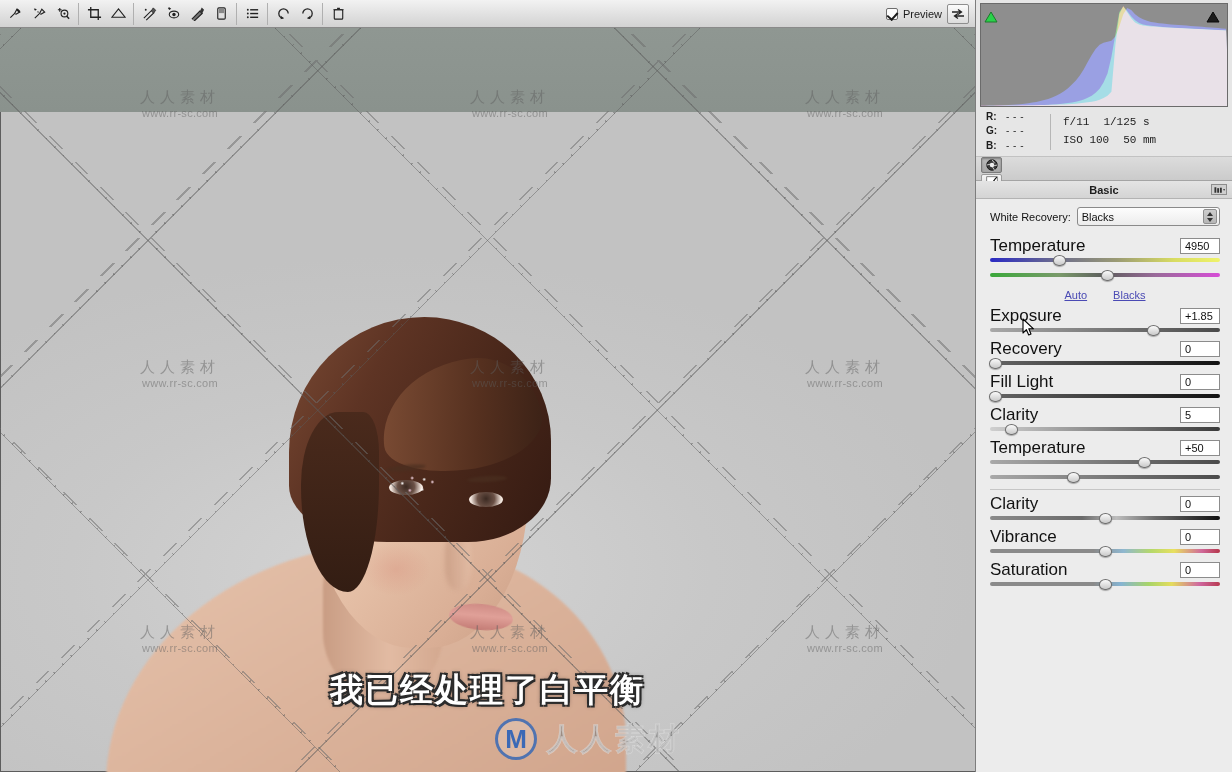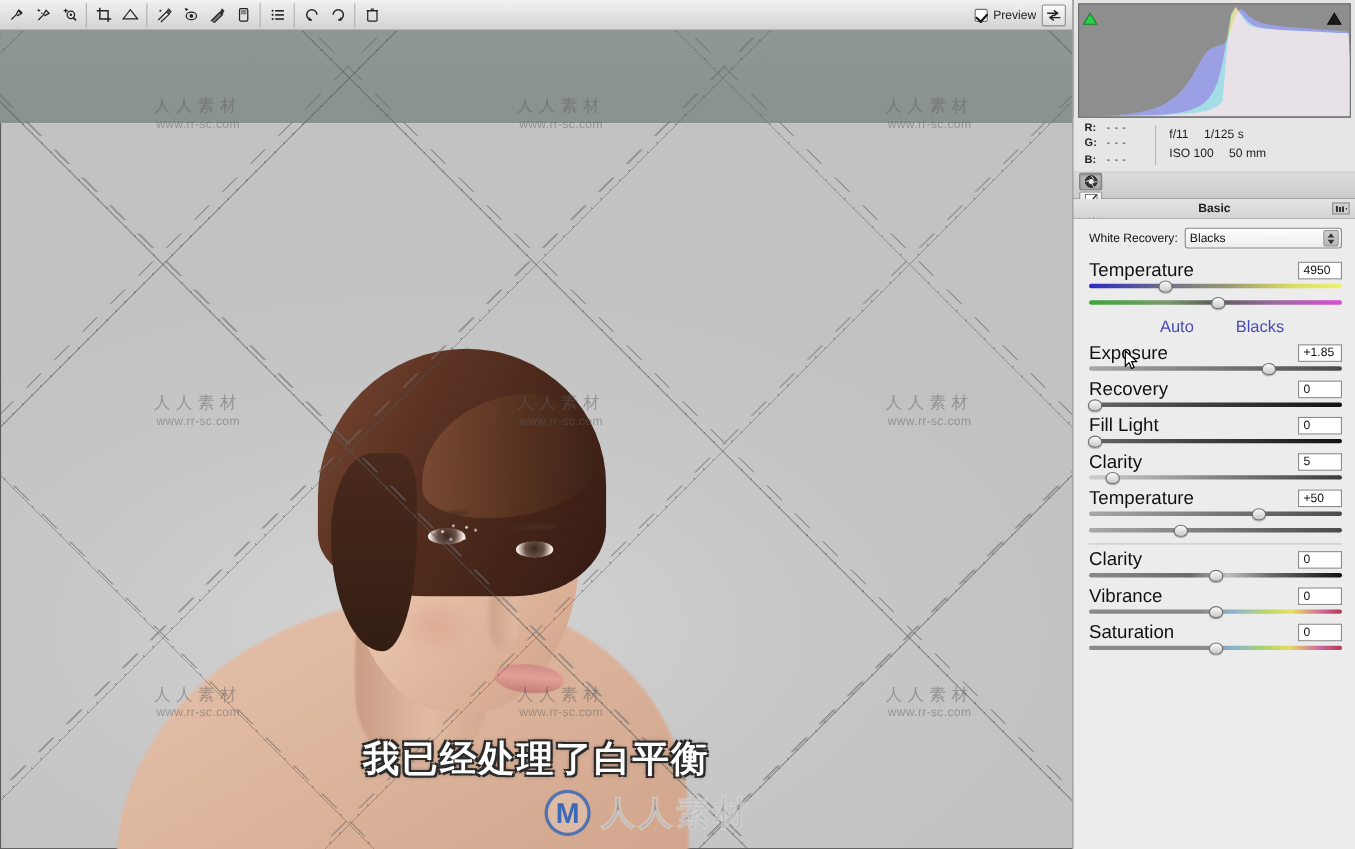--- a/index.html
+++ b/index.html
@@ -224,21 +224,21 @@
   #readout {
     height:50px; display:flex; align-items:center;
     background:#e6e6e6; border-bottom:1px solid #c2c2c2;
     padding:0 10px; font-size:10px; color:#1e1e1e;
   }
   #rgbCol { width:62px; }
   .rgbRow { display:flex; gap:8px; line-height:1.45; }
   .rgbK { width:12px; font-weight:bold; }
   .rgbV { color:#333; letter-spacing:.5px; }
   #rgbSep { width:1px; height:36px; background:#b6b6b6; margin:0 12px 0 2px; }
-  #exifCol { font-size:11px; line-height:1.6; }
+  #exifCol { font-size:11px; line-height:1.6;font-family:Liberation Mono, monospace; }
   .exifRow { display:flex; gap:14px; }
   .exifRow span { white-space:nowrap; }
 
   #tabbar {
     height:24px; display:flex; align-items:flex-start; gap:1px;
     padding:0 5px; background:linear-gradient(to bottom,#dcdcdc,#cbcbcb);
     border-bottom:1px solid #a4a4a4;
     flex-direction:column;
   }
   .tab {
@@ -312,21 +312,21 @@
   .trk-light { background:linear-gradient(to right,#cfcfcf,#3a3a3a); }
   .trk-clar { background:linear-gradient(to right,#8a8a8a 0%,#6a6a6a 40%,#bdbdbd 55%,#6a6a6a 72%,#101010 100%); }
   .trk-vib { background:linear-gradient(to right,#8a8a8a 0%,#8a8a8a 45%,#8fb7d0 58%,#b5d86a 70%,#e8e060 80%,#d06a9a 92%,#b5364a 100%); }
   .trk-sat { background:linear-gradient(to right,#8a8a8a 0%,#8a8a8a 45%,#86b4d2 57%,#a8d468 69%,#e4dc5e 79%,#cf68a0 91%,#b83a50 100%); }
 
   #autoRow {
     display:flex; justify-content:center; gap:26px;
     margin:9px 0 6px 0;
   }
   .alink {
-    font-size:15px; color:#4a4ab4; cursor:pointer;margin-left:12px;
+    font-size:11px; color:#4a4ab4; text-decoration:underline; cursor:pointer;
   }
   .hr { height:1px; background:#c6c6c6; margin:7px 0 5px 0; }
 
   #cursor {
     position:absolute; left:1022px; top:318px; width:14px; height:20px;
     pointer-events:none; z-index:50;
   }
 </style>
 </head>
 <body>

